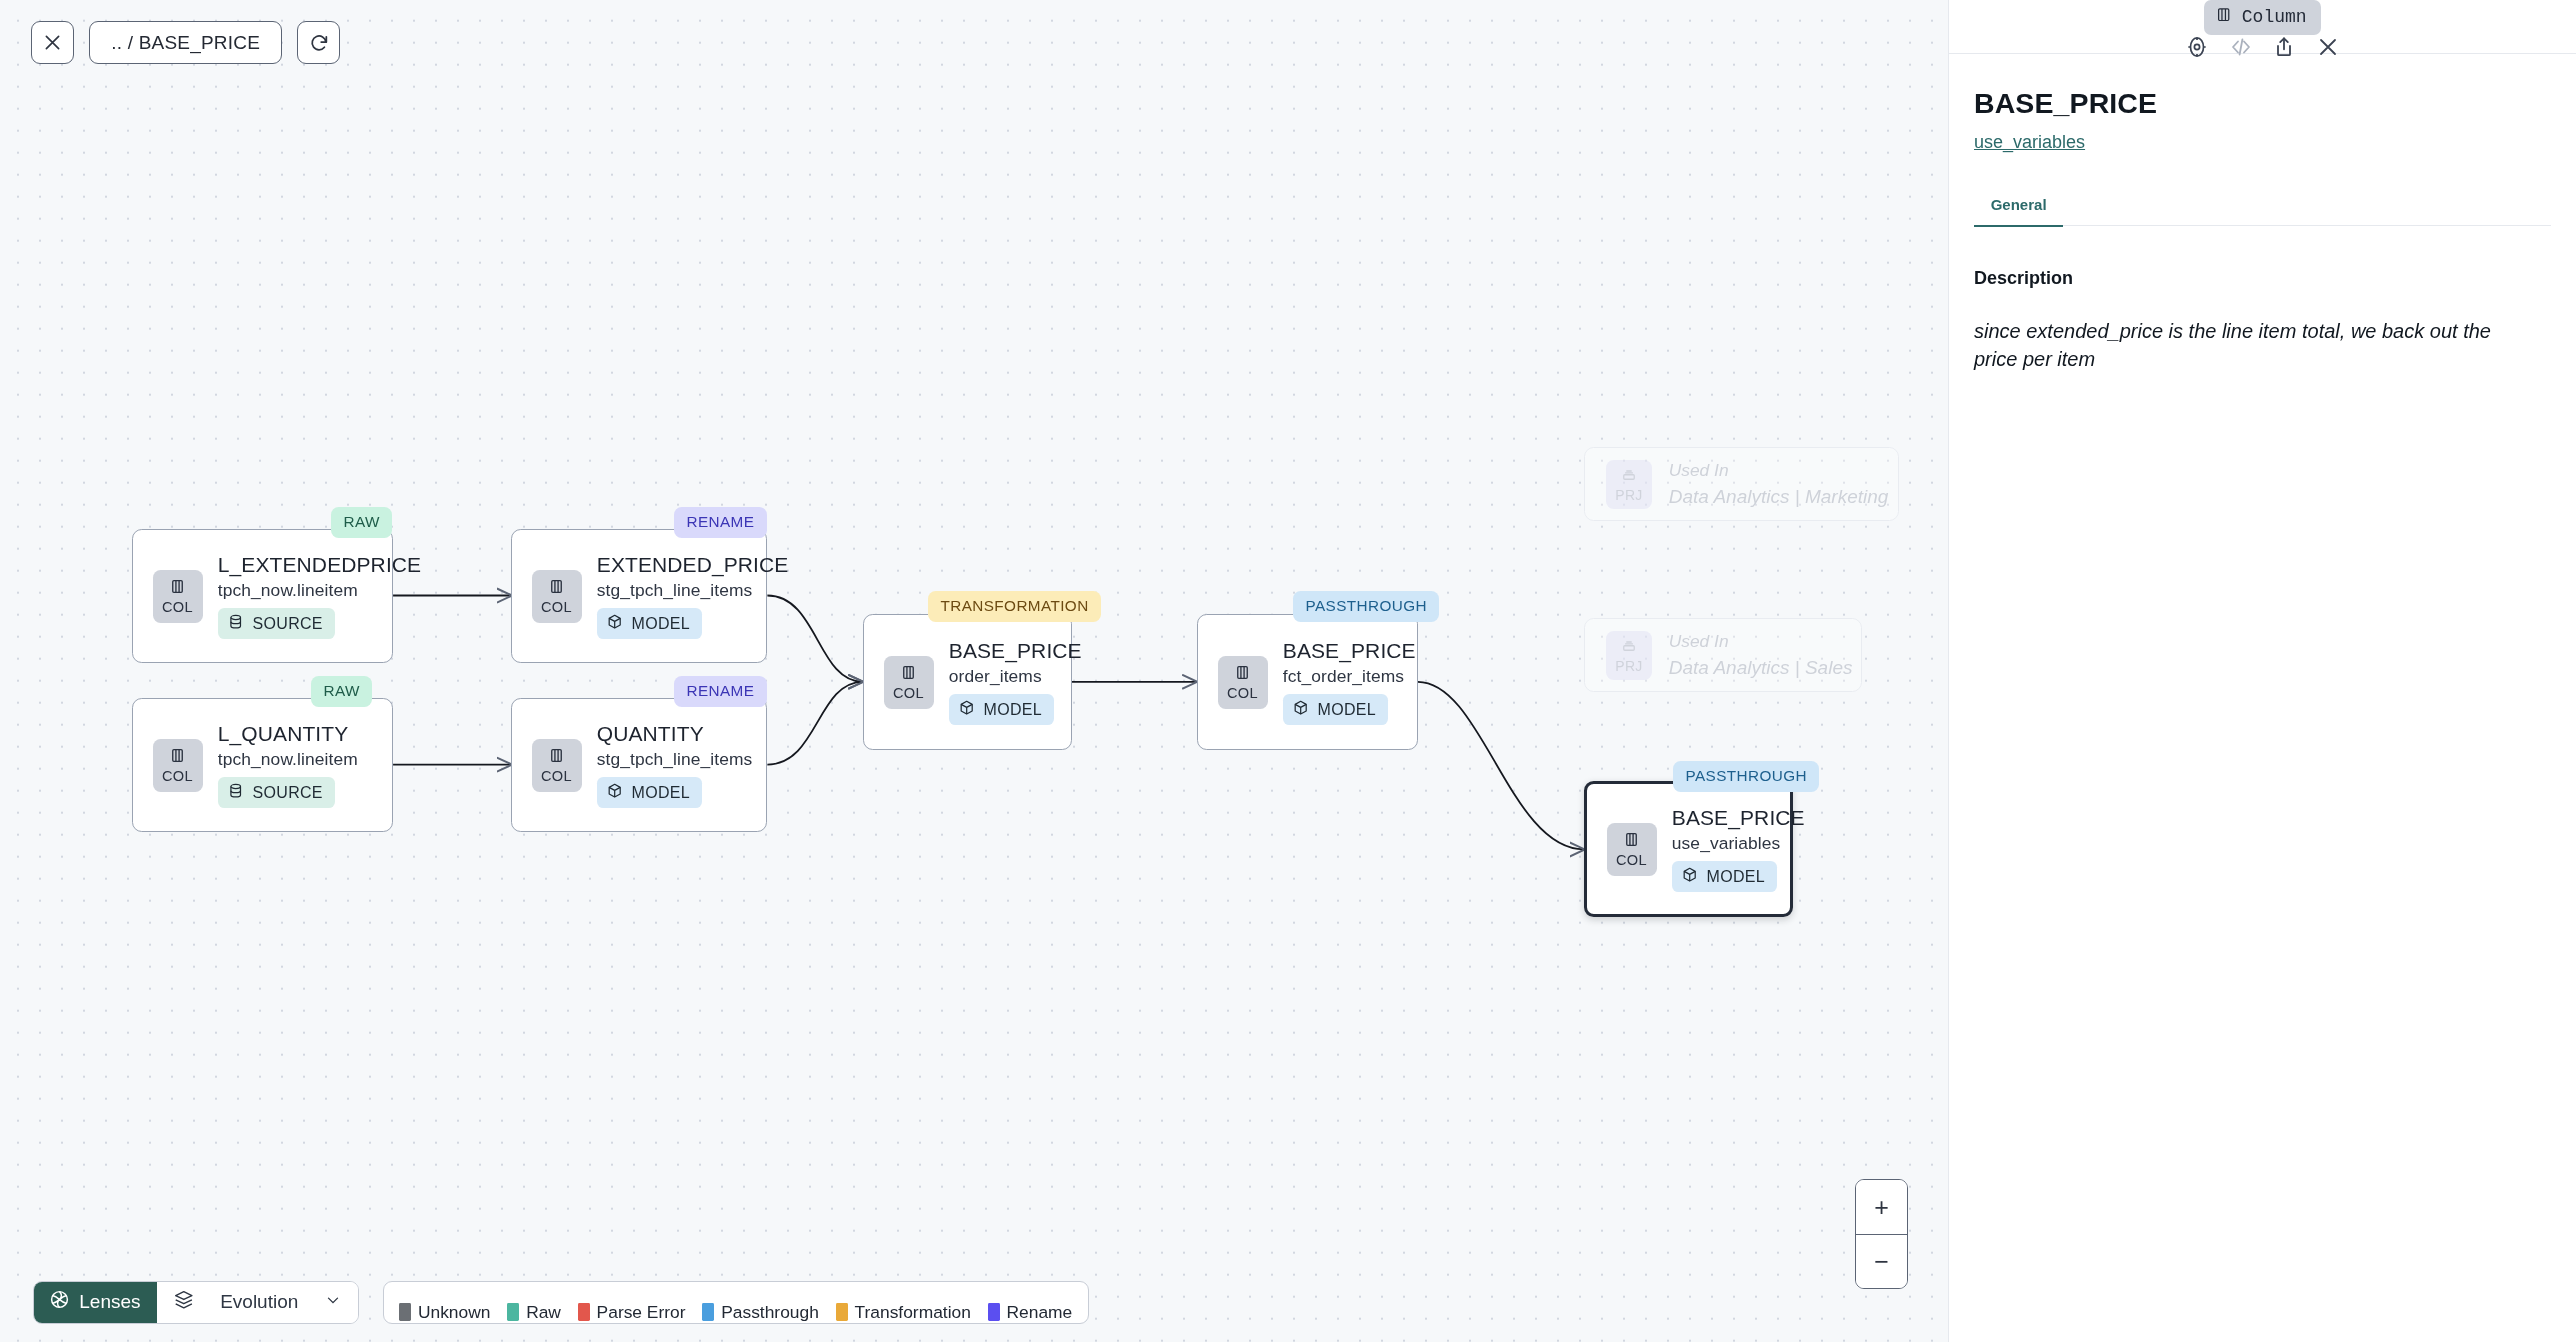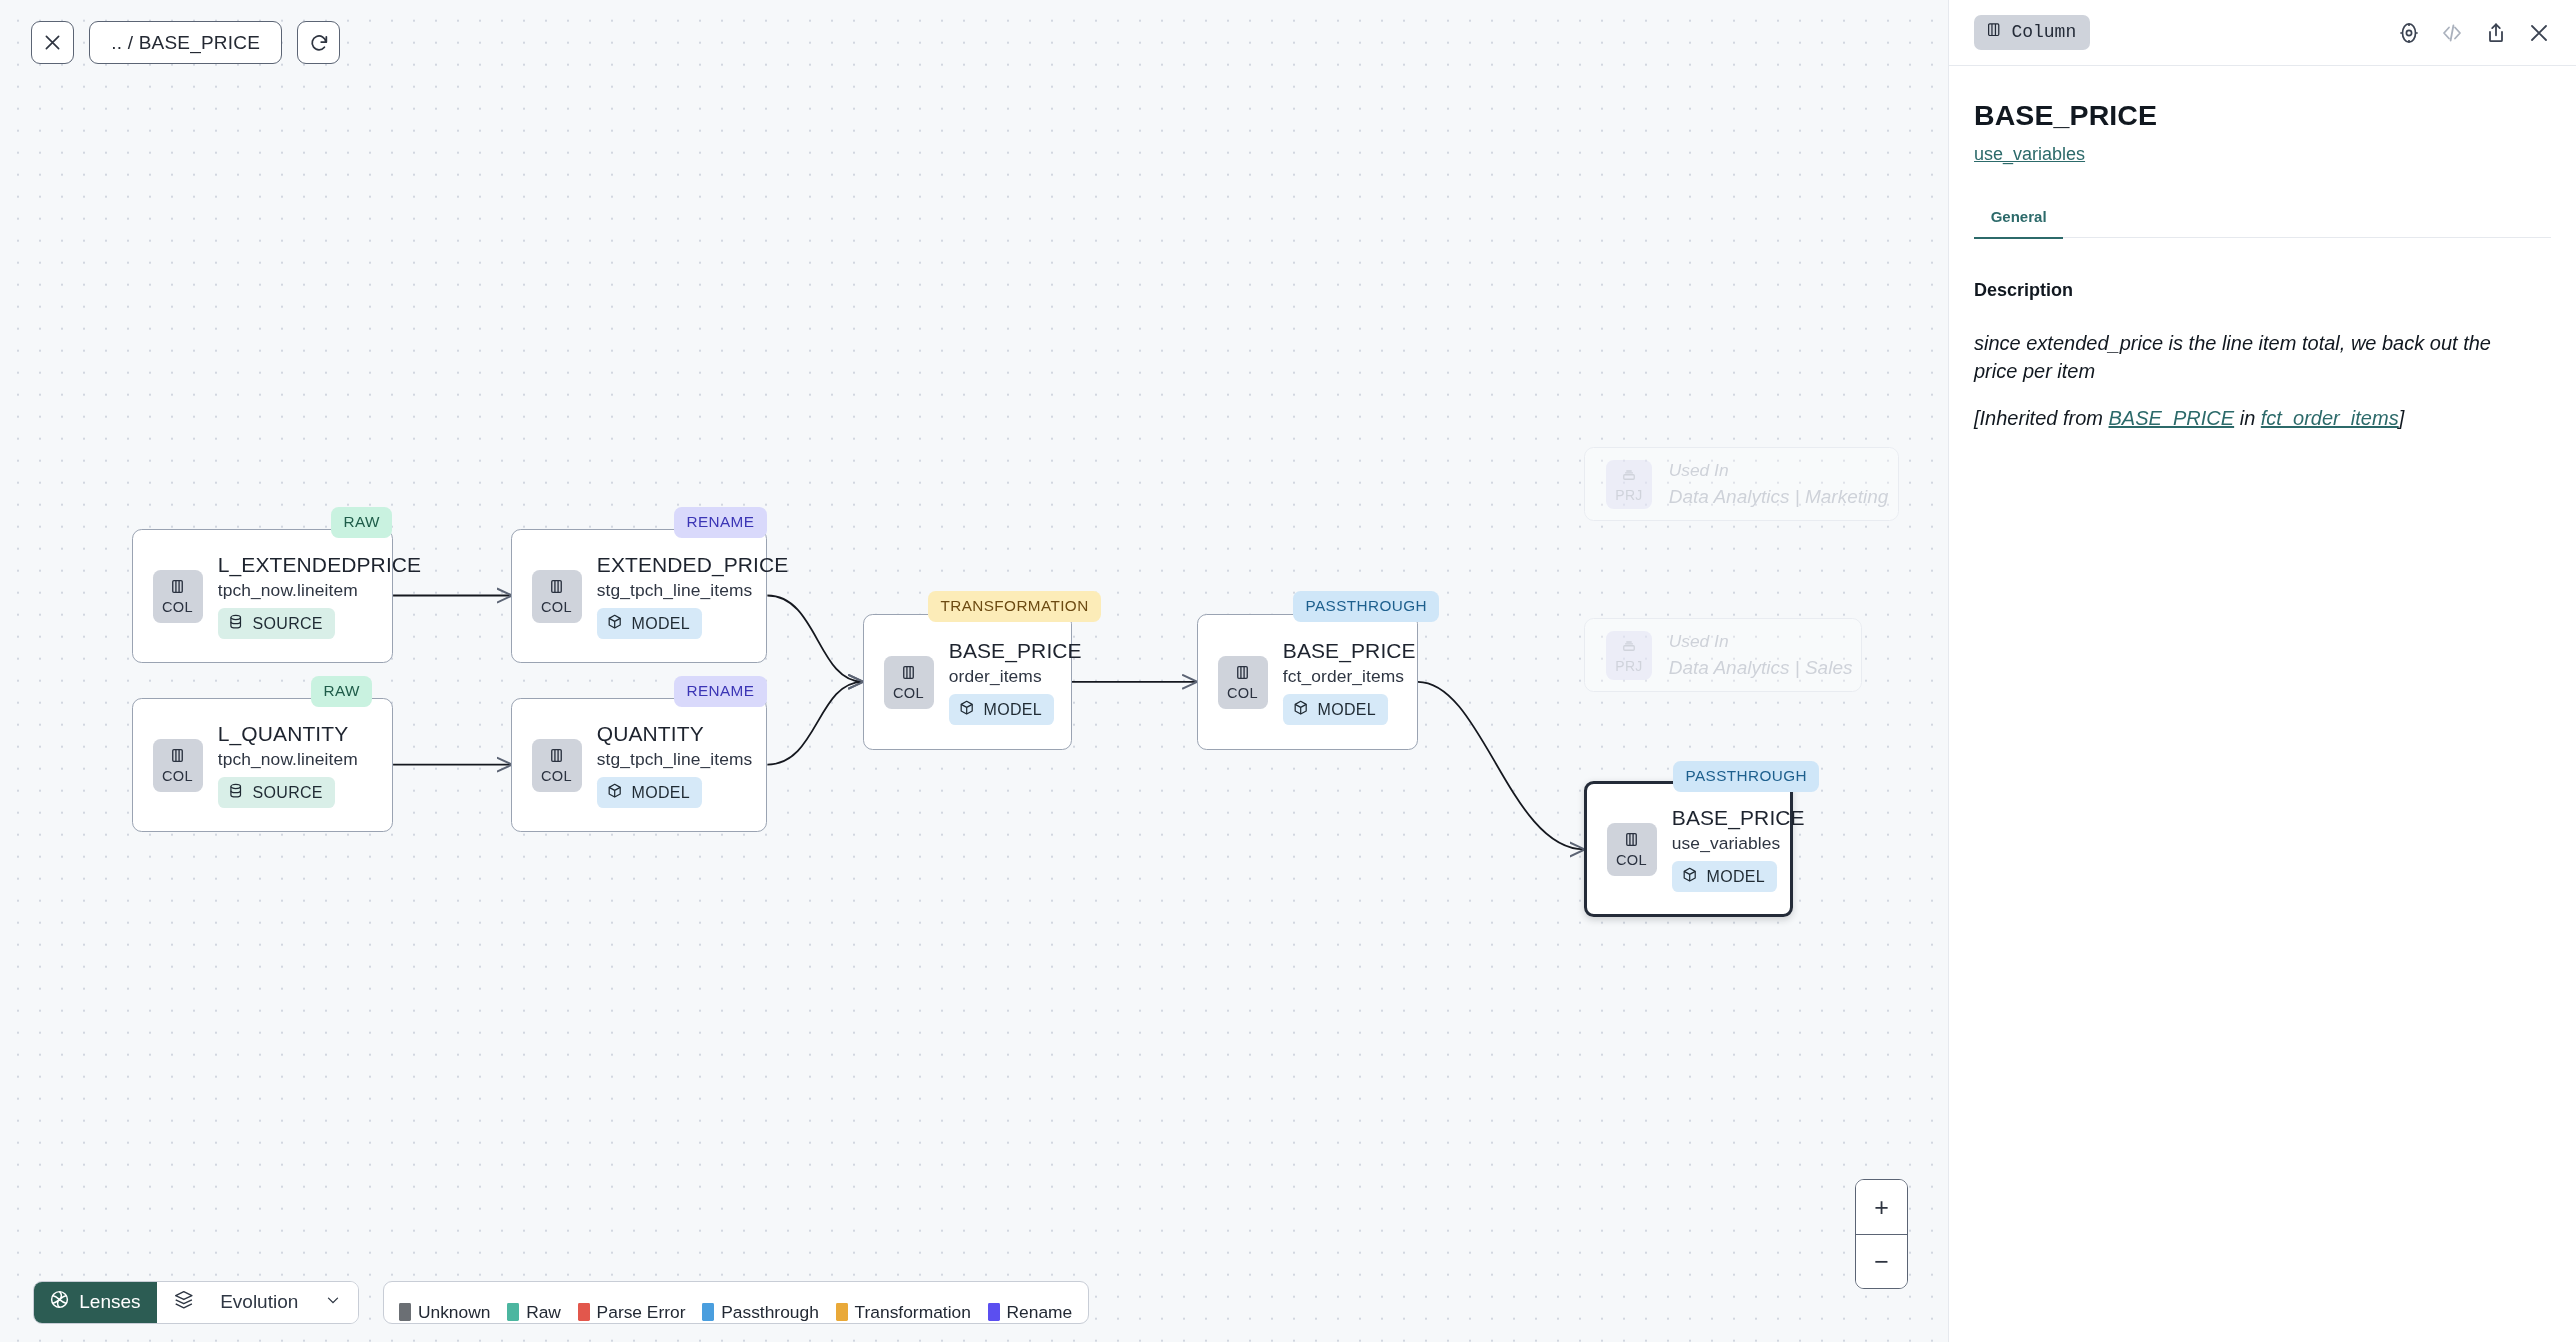--- a/index.html
+++ b/index.html
@@ -121,22 +121,22 @@
   .legend {
     height: 43px; display: flex; align-items: flex-end; gap: 16.7px;
     background: #fff; border: 1.1px solid #c8cdd6; border-radius: 9px; padding: 0 15.3px;
   }
   .leg-item { display: flex; align-items: center; gap: 7px; font-size: 17.4px; color: #222934; white-space: nowrap; }
   .leg-sw { width: 12px; height: 17.4px; border-radius: 1.4px; flex: none; }
 
   
   .panel { position: relative; width: 628px; height: 1343px; background: #fff; flex: none; border-left: 0.7px solid #e6e9ee; }
   .p-head {
-    height: 66px; display: flex; align-items: center; justify-content: space-between;
-    padding: 0 25px 0 25px; border-bottom: 1px solid #e6e9ee;
+    height: 54px; display: flex; align-items: center; justify-content: space-between;
+    padding: 0 25px 0 25px; border-bottom: 1px solid #e6e9ee; flex-direction: column;
   }
   .type-chip {
     display: flex; align-items: center; gap: 9px;
     background: #cfd3db; color: #242b38; border-radius: 7px;
     padding: 6.3px 14px 6.3px 11px; font-family: "Liberation Mono", monospace; font-size: 18px;
     cursor: pointer;
   }
   .p-actions { display: flex; align-items: center; gap: 19.5px; color: #3b4352; }
   .p-actions .act { cursor: pointer; display: flex; }
   .p-actions .act.muted { color: #aab1bd; }
@@ -478,19 +478,16 @@
     <div class="p-title">BASE_PRICE</div>
     <a class="p-sub">use_variables</a>
 
     <div class="tabs">
       <div class="tab">General</div>
     </div>
 
     <div class="sec-label">Description</div>
     <div class="desc">
       <span>since extended_price is the line item total, we back out the price per item</span>
-      <span class="inh">
-        <span>[Inherited from </span><a>BASE_PRICE</a><span> in </span><a>fct_order_items</a><span>]</span>
-      </span>
     </div>
   </div>
 </div>
 
 
 </body></html>

